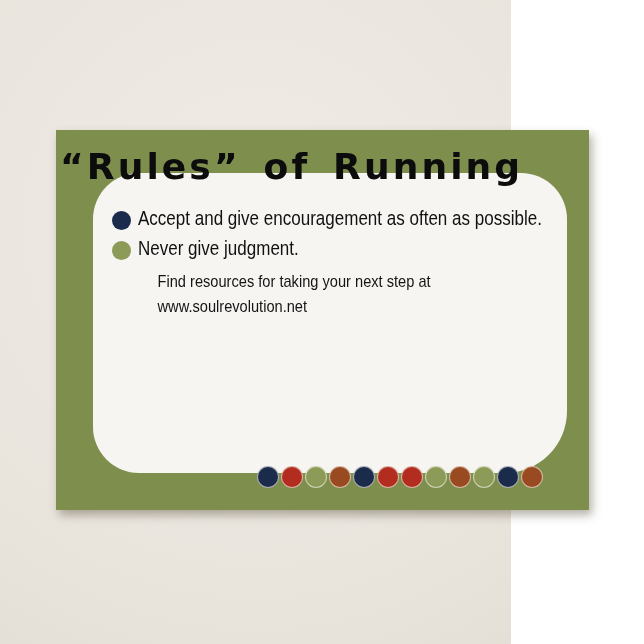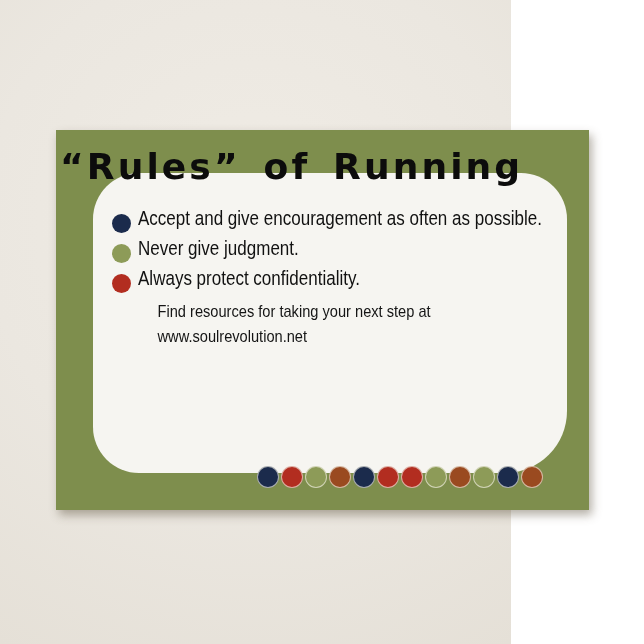--- a/index.html
+++ b/index.html
@@ -36,21 +36,21 @@
     color: #0c0c0c;
     white-space: nowrap;
     transform: scaleX(1.03);
     transform-origin: left center;
   }
   .rules {
     list-style: none; margin: 0;
     padding: 30px 0 0 19px;
   }
   .rule {
-    display: flex; align-items: flex-end;
+    display: flex; align-items: center;
   }
   .bullet {
     flex: 0 0 auto;
     width: 19px; height: 19px; border-radius: 50%;
     margin-top: 5px; margin-right: 7px;
   }
   .rule-textcol {
     display: block;
     font-size: 20.5px;
     line-height: 30px;
@@ -98,24 +98,20 @@
           <span class="rule-textcol"><span>Accept and give encouragement as often as possible.</span></span>
         </li>
 
 
 
         <li class="rule">
           <span class="bullet" style="background: rgb(141, 155, 88);"></span>
           <span class="rule-textcol"><span>Never give judgment.</span></span>
         </li>
 
-        <li class="rule">
-          <span class="bullet" style="background: rgb(178, 45, 32);"></span>
-          <span class="rule-textcol"><span>Always protect confidentiality.</span></span>
-        </li>
 
       </ul>
 
       <div class="panel-footer">
         <div class="footer-line">Find resources for taking your next step at</div>
         <div class="footer-line">www.soulrevolution.net</div>
       </div>
     </div>
 
     <div class="dot-row">

